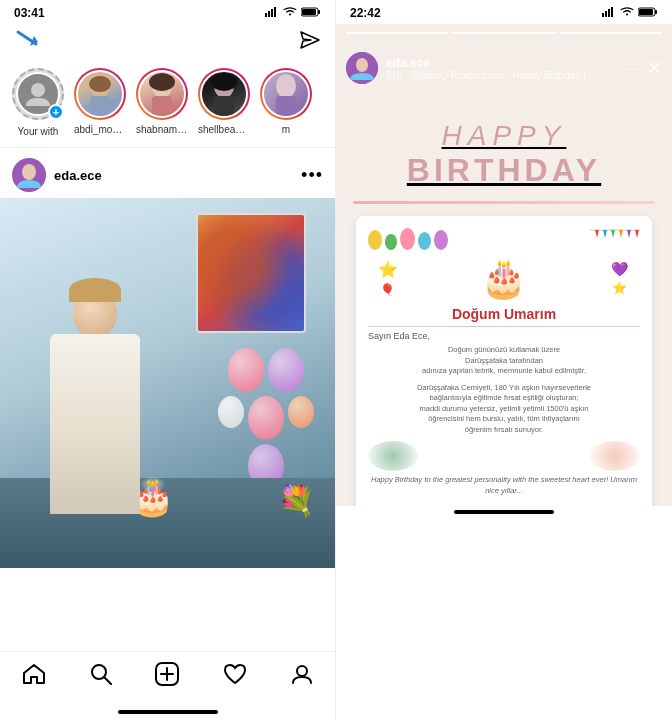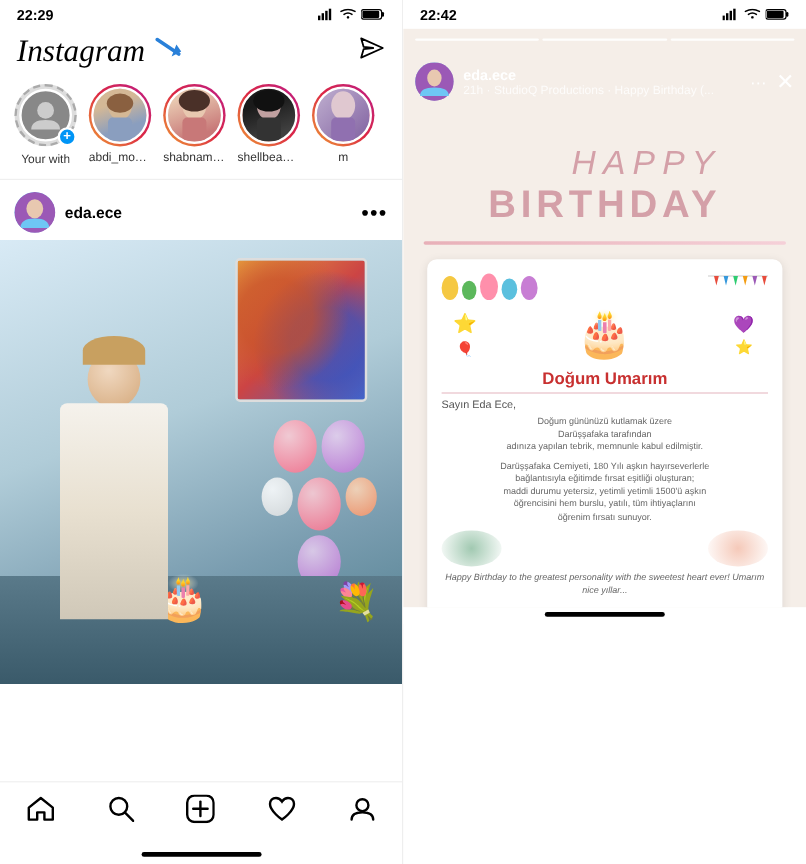--- a/index.html
+++ b/index.html
@@ -265,22 +265,23 @@
     .story-content {
       flex: 1;
       display: flex;
       flex-direction: column;
       align-items: center;
       justify-content: flex-start;
       padding-top: 80px;
     }
 
     .happy-birthday-text {
-      text-align: right;
+      text-align: center;
       padding: 16px 20px 8px;
+      text-decoration: underline;
     }
     .hb-happy {
       font-size: 28px;
       font-weight: 300;
       color: #d4a0a8;
       letter-spacing: 6px;
       font-style: italic;
     }
     .hb-birthday {
       font-size: 32px;
@@ -452,21 +453,21 @@
         radial-gradient(circle at 70% 60%, rgba(40,80,200,0.6) 30%, transparent 60%),
         linear-gradient(135deg, #e8a040, #cc4444, #4466cc);
     }
   </style>
 </head>
 <body>
 
 <div class="left-panel">
 
   <div class="status-bar-left">
-    <span>22:29</span>
+    <span>03:41</span>
     <div class="status-icons">
       <span>
         <svg width="14" height="10" viewBox="0 0 14 10">
             <rect x="0" y="6" width="2" height="4" fill="#000"></rect>
             <rect x="3" y="4" width="2" height="6" fill="#000"></rect>
             <rect x="6" y="2" width="2" height="8" fill="#000"></rect>
             <rect x="9" y="0" width="2" height="10" fill="#000"></rect>
           </svg>
       </span>
       <span>
@@ -482,21 +483,20 @@
             <rect x="0" y="1" width="17" height="8" rx="2" stroke="#000" stroke-width="1" fill="none"></rect>
             <rect x="17" y="3" width="2" height="4" rx="1" fill="#000"></rect>
             <rect x="1" y="2" width="14" height="6" rx="1" fill="#000"></rect>
           </svg>
       </span>
     </div>
   </div>
 
   <div class="top-bar">
     <div style="display:flex;align-items:center;gap:6px;">
-      <span class="instagram-logo">Instagram</span>
       <span class="arrow-icon">
         <svg width="28" height="22" viewBox="0 0 28 22">
           <line x1="4" y1="4" x2="22" y2="16" stroke="#2980d9" stroke-width="3" stroke-linecap="round"></line>
           <polygon points="16,18 24,14 20,8" fill="#2980d9"></polygon>
         </svg>
       </span>
     </div>
     <span class="send-icon">
       <svg width="22" height="20" viewBox="0 0 22 20">
           <path d="M2 2 L20 10 L2 18 L4 11 L12 10 L4 9 Z" stroke="#000" stroke-width="1.5" fill="none" stroke-linejoin="round"></path>

